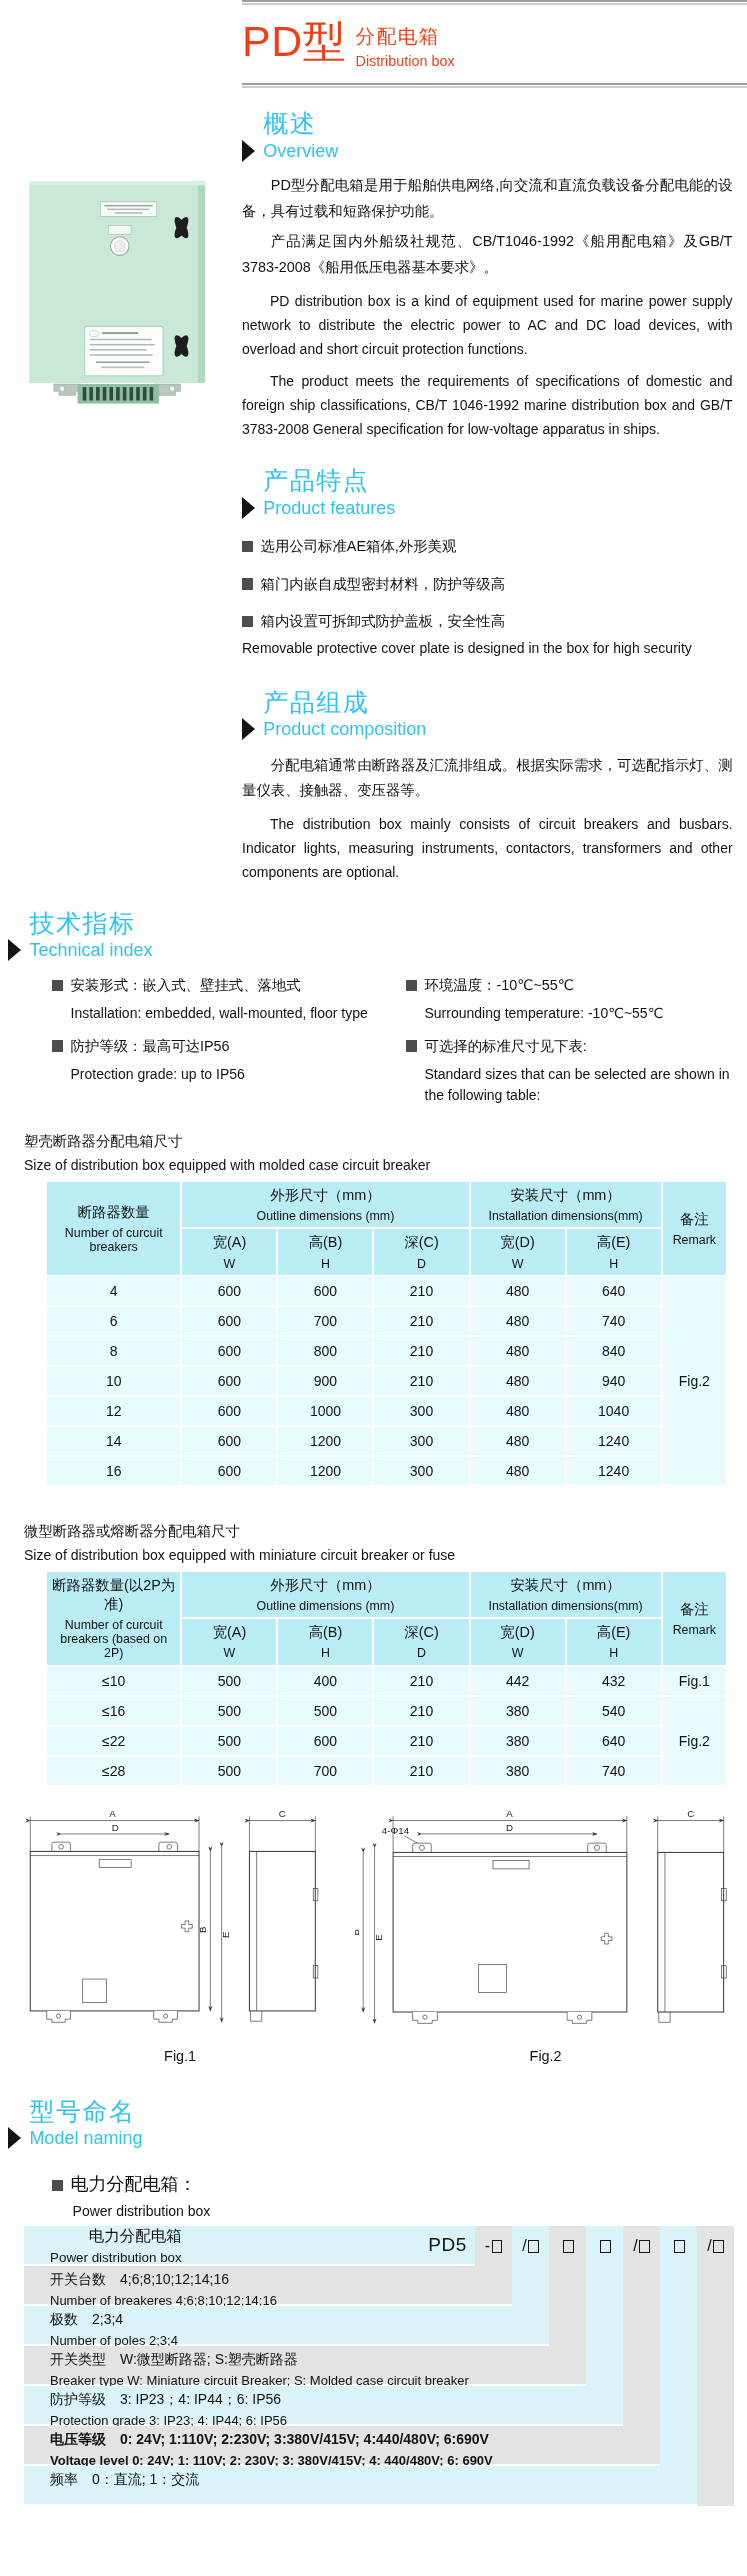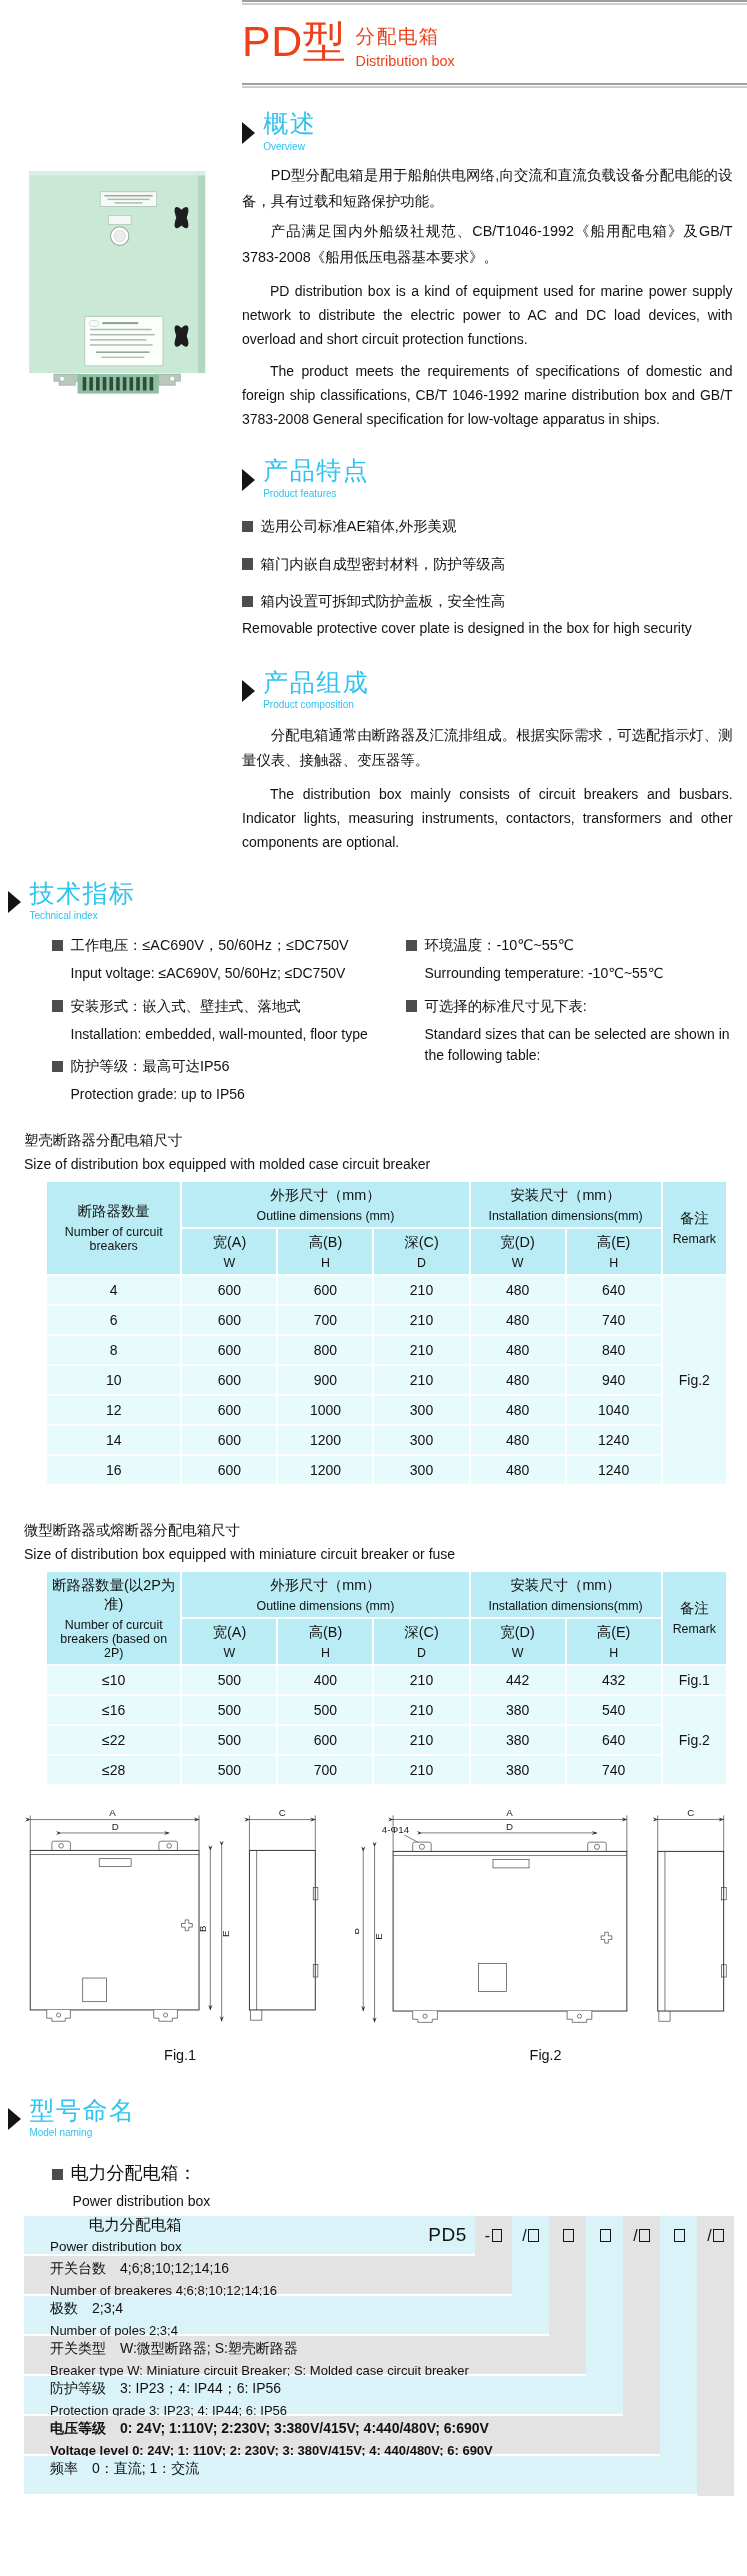--- a/index.html
+++ b/index.html
@@ -10,24 +10,24 @@
   
   .rule{margin-left:242px;height:4.6px;background:linear-gradient(to bottom,#99a0a4 0 2.1px,#ffffff 2.1px 3.1px,#c7cdd0 3.1px 4.6px)}
   .title-row{display:flex;align-items:flex-start;margin:13.4px 0 0 242px;height:54px}
   .title-model{font-size:43px;line-height:47px;color:#ee3f18;letter-spacing:0.5px}
   .title-sub{margin-left:9.3px;padding-top:5.2px}
   .title-sub .zh{font-size:19.6px;color:#ee3f18;letter-spacing:1.5px}
   .title-sub .en{font-size:14.4px;color:#ee3f18;margin-top:3.1px}
   .rule2{margin-top:11.3px}
 
   
-  .sec-head{display:flex;align-items:center}
+  .sec-head{display:flex;align-items:flex-end}
   .sec-head .tri{width:0;height:0;border-left:13.4px solid #141414;border-top:11.3px solid transparent;border-bottom:11.3px solid transparent;margin:4.1px 8.2px 0 0}
   .sec-zh{font-size:25px;color:#2fc3ef;letter-spacing:1.5px;line-height:28px}
-  .sec-en{font-size:10px;color:#2fc3ef;margin-top:3.1px}
+  .sec-en{font-size:18px;color:#2fc3ef;margin-top:3.1px}
   .ind-right{margin-left:242px}
   .ind-left{margin-left:8.2px}
 
   
   .overview-wrap{position:relative;margin-top:11.3px;min-height:260px}
   .photo{position:absolute;left:24px;top:3.1px}
   .text-col{margin-left:242px;margin-right:14.4px}
   .para-zh{font-size:14.4px;line-height:1.78;text-indent:2em;text-align:justify}
   .para-en{font-size:14px;line-height:1.72;text-indent:2em;text-align:justify;margin-top:8.2px}
   .para-zh + .para-zh{margin-top:5.2px}
@@ -204,24 +204,20 @@
   <div class="sec-head ind-left" style="margin-top:24px">
     <span class="tri"></span>
     <div>
       <div class="sec-zh">技术指标</div>
       <div class="sec-en">Technical index</div>
     </div>
   </div>
   <div class="tech-cols">
     <div class="tech-left" id="tech-left">
         <div class="tech-item">
-          <div class="zh"><span class="sq"></span><span>工作电压：≤AC690V，50/60Hz；≤DC750V</span></div>
-          <div class="en">Input voltage: ≤AC690V, 50/60Hz; ≤DC750V</div>
-        </div>
-        <div class="tech-item">
           <div class="zh"><span class="sq"></span><span>安装形式：嵌入式、壁挂式、落地式</span></div>
           <div class="en">Installation: embedded, wall-mounted, floor type</div>
         </div>
         <div class="tech-item">
           <div class="zh"><span class="sq"></span><span>防护等级：最高可达IP56</span></div>
           <div class="en">Protection grade: up to IP56</div>
         </div>
       </div>
     <div class="tech-right" id="tech-right">
         <div class="tech-item">

